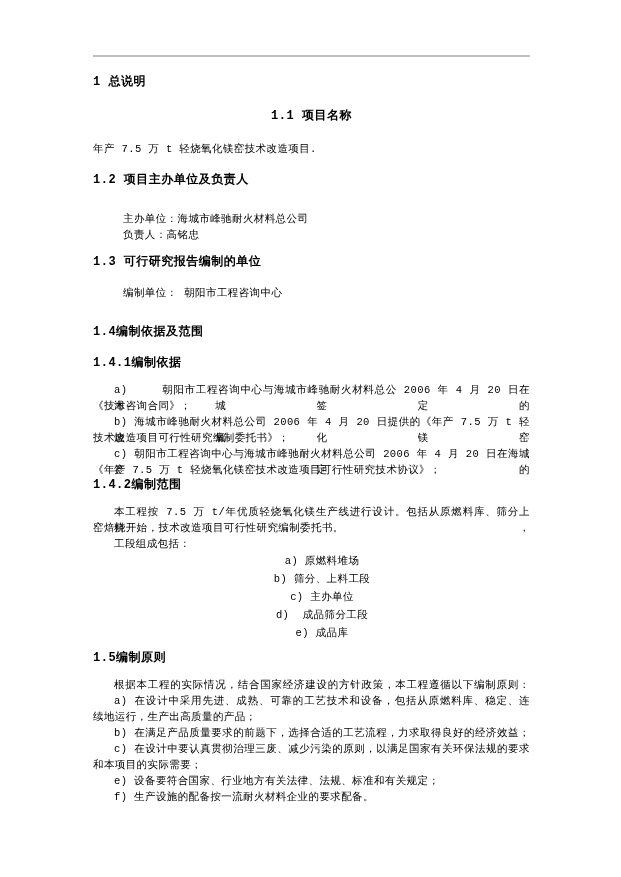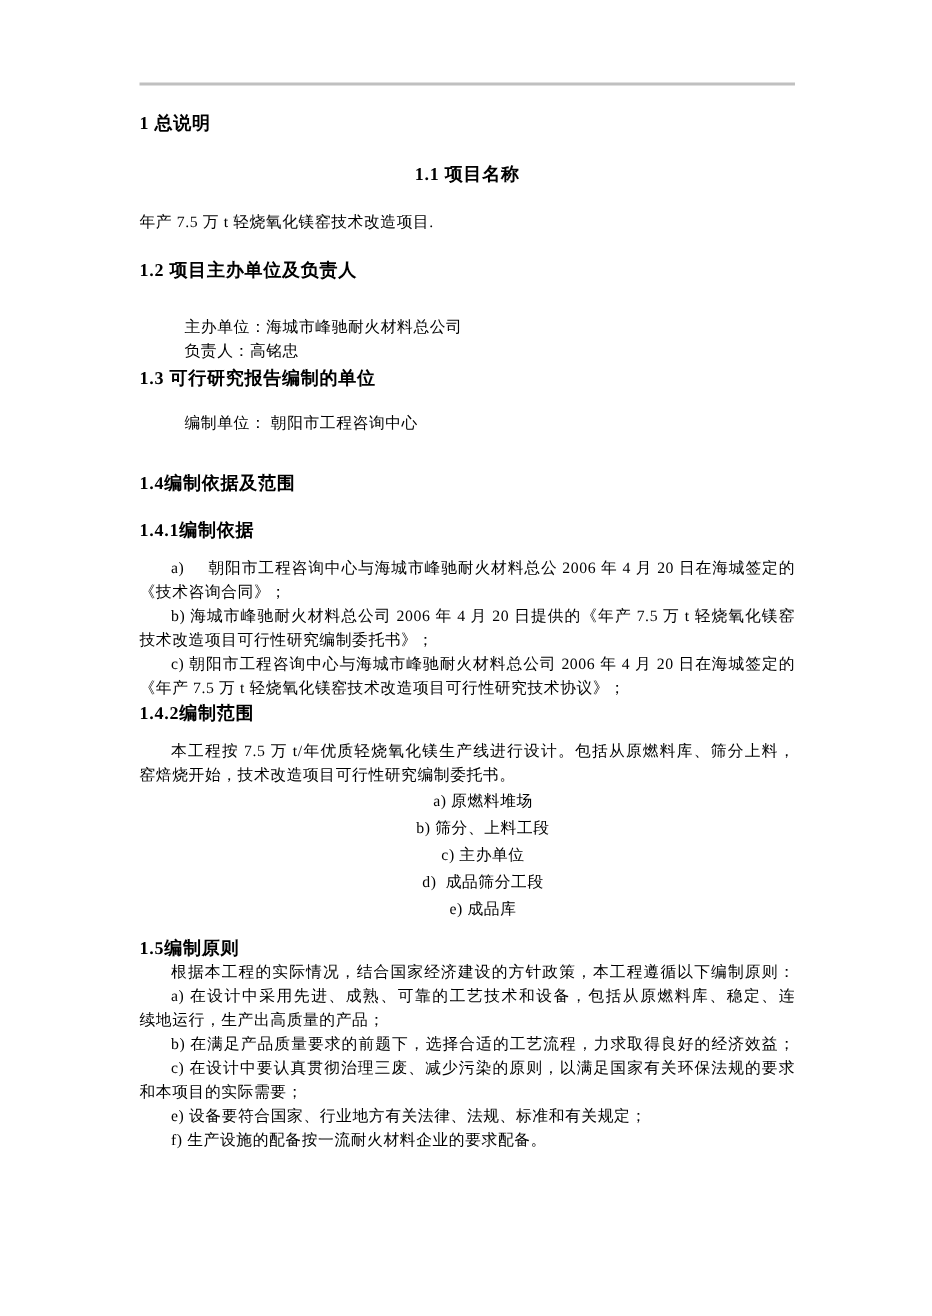--- a/index.html
+++ b/index.html
@@ -7,21 +7,21 @@
     padding: 0;
     background: #ffffff;
   }
   .page {
     position: relative;
     width: 621px;
     height: 877px;
     background: #ffffff;
     overflow: hidden;
     color: #000000;
-    font-family: Liberation Serif, serif;
+    font-family: Liberation Mono, monospace;
   }
   .rule {
     position: absolute;
     left: 93px;
     top: 55px;
     width: 437px;
     height: 2px;
     background: #c0c0c0;
   }
   .content {
@@ -50,21 +50,21 @@
   .lh18 { line-height: 18px; height: 18px; text-align: center; }
   .ind30 { padding-left: 30px; }
   .ind21 { padding-left: 21px; }
   .fill {
     white-space: normal;
     text-align: justify;
     text-align-last: justify;
   }
   .mt2  { margin-top: 12px; }
   .mt9  { margin-top: 9px; }
-  .mt12 { margin-top: 2px; }
+  .mt12 { margin-top: 12px; }
   .mt14 { margin-top: 24px; }
   .mt16 { margin-top: 16px; }
   .mt17 { margin-top: 17px; }
   .mt18 { margin-top: 18px; }
   .mt20 { margin-top: 20px; text-align: center; }
   .mt75 { margin-top: 75px; }
 </style>
 </head>
 <body>
 
@@ -90,20 +90,21 @@
     <div class="bl ind21 fill mt2">a)&nbsp;&nbsp;&nbsp;&nbsp;&nbsp;朝阳市工程咨询中心与海城市峰驰耐火材料总公 2006 年 4 月 20 日在海城签定的</div>
     <div class="bl">《技术咨询合同》；</div>
     <div class="bl ind21 fill">b) 海城市峰驰耐火材料总公司 2006 年 4 月 20 日提供的《年产 7.5 万 t 轻烧氧化镁窑</div>
     <div class="bl">技术改造项目可行性研究编制委托书》；</div>
     <div class="bl ind21 fill">c) 朝阳市工程咨询中心与海城市峰驰耐火材料总公司 2006 年 4 月 20 日在海城签定的</div>
     <div class="bl">《年产 7.5 万 t 轻烧氧化镁窑技术改造项目可行性研究技术协议》；</div>
 
     <div class="h">1.4.2编制范围</div>
     <div class="bl ind21 fill mt2">本工程按 7.5 万 t/年优质轻烧氧化镁生产线进行设计。包括从原燃料库、筛分上料，</div>
     <div class="bl">窑焙烧开始，技术改造项目可行性研究编制委托书。</div>
+    <div class="bl ind21">工段组成包括：</div>
     <div class="bl ind21 lh18">a) 原燃料堆场</div>
     <div class="bl ind21 lh18">b) 筛分、上料工段</div>
     <div class="bl ind21 lh18">c) 主办单位</div>
     <div class="bl ind21 lh18">d)&nbsp; 成品筛分工段</div>
     <div class="bl ind21 lh18">e) 成品库</div>
 
     <div class="h mt9">1.5编制原则</div>
     <div class="bl ind21 fill mt12">根据本工程的实际情况，结合国家经济建设的方针政策，本工程遵循以下编制原则：</div>
     <div class="bl ind21 fill">a) 在设计中采用先进、成熟、可靠的工艺技术和设备，包括从原燃料库、稳定、连</div>
     <div class="bl">续地运行，生产出高质量的产品；</div>

